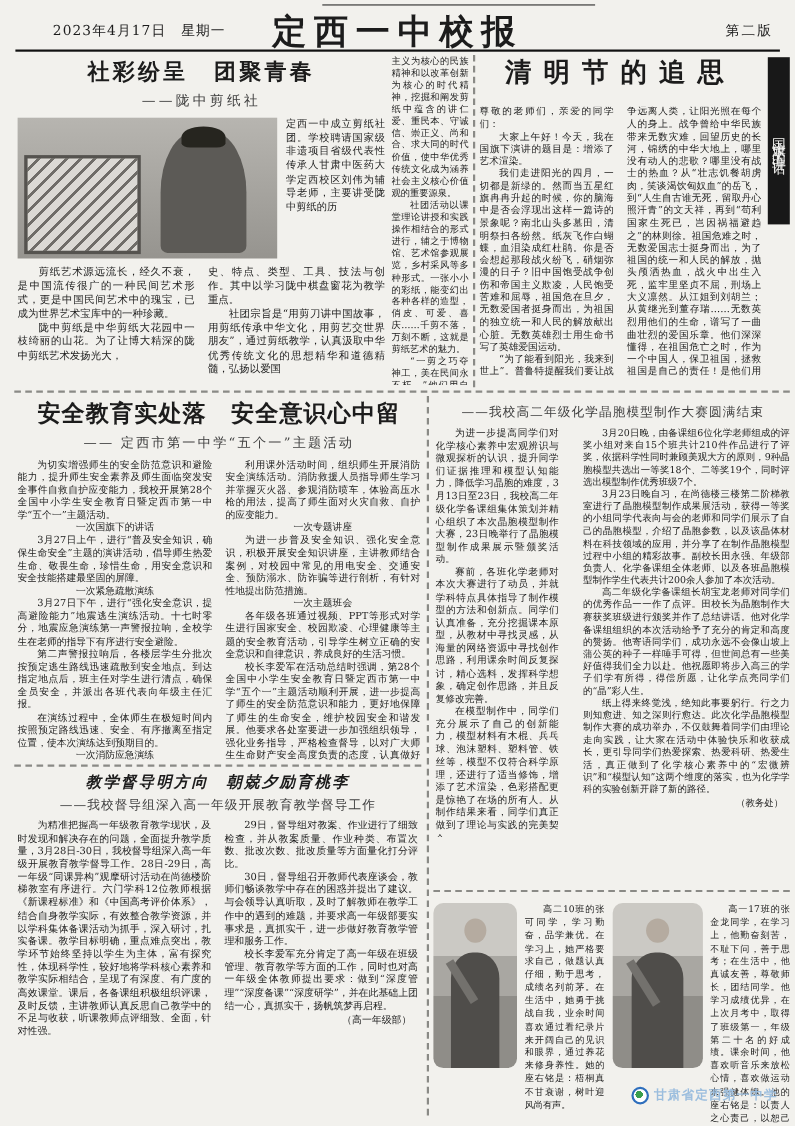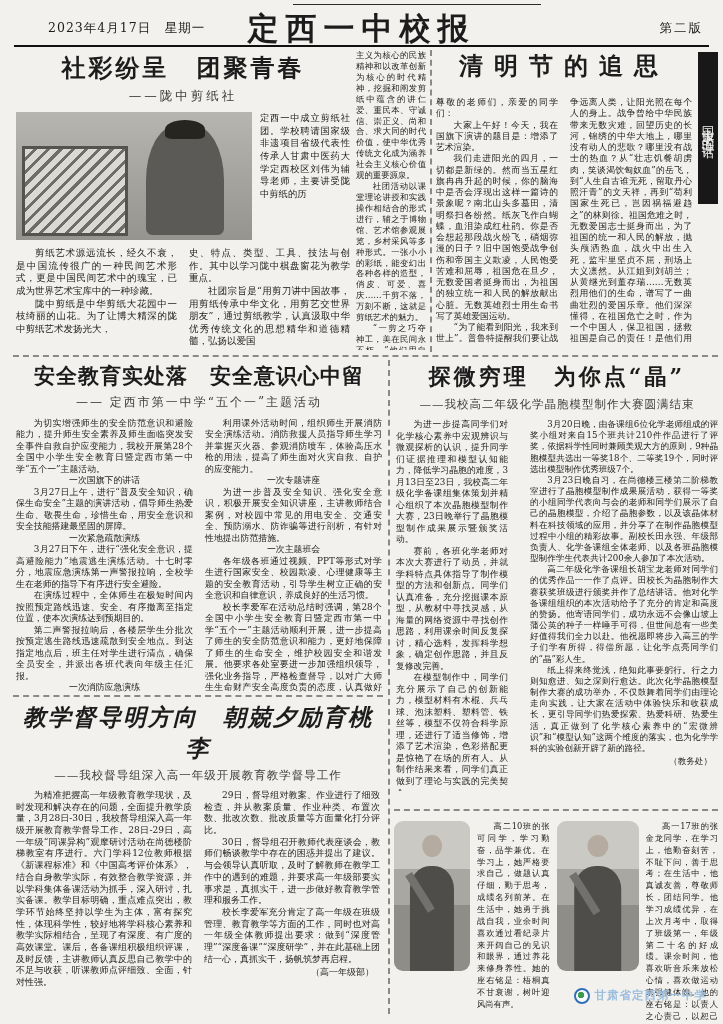--- a/index.html
+++ b/index.html
@@ -18,21 +18,21 @@
   
   .title{font-weight:bold;text-align:center}
   .sub{text-align:center;color:#404040}
   .cols2{column-count:2;column-gap:12px;text-align:justify;overflow:hidden}
   p.para{text-indent:2em;text-align:justify}
   p.noind{text-align:justify}
   p.subhead{font-weight:normal;text-align:center;text-indent:0}
   p.sign{text-align:right;padding-right:6px;text-indent:0;margin-top:2px}
   
   .art1{position:absolute;left:16px;top:52px;width:334px;height:298px}
-  .art1 .title{font-size:24px;letter-spacing:3px}
+  .art1 .title{font-size:20px;letter-spacing:3px}
   .art1 .sub{font-size:12.5px;margin-top:4px;letter-spacing:3px}
   .art1-row{display:flex;gap:8px;margin-top:7px}
   .photo1{position:relative;width:236px;height:128px;background:linear-gradient(#b7b5b0,#96948f);overflow:hidden;flex:none}
   .pc-frame{position:absolute;left:6px;bottom:4px;width:45%;height:70%;background:repeating-linear-gradient(135deg,#dbd9d4 0 6px,#6f6d68 6px 9px);border:3px solid #55534f}
   .pc-person{position:absolute;right:12%;top:10%;width:33%;height:86%;background:#5c5a56;border-radius:40% 40% 8% 8%/50% 50% 6% 6%}
   .pc-cap{position:absolute;right:20%;top:6%;width:17%;height:15%;background:#26251f;border-radius:50% 50% 20% 20%}
   .art1-side{flex:1;font-size:9.3px;line-height:1.36;overflow:hidden}
   .art1-below{margin-top:7px;font-size:9.5px;line-height:1.33;height:118px}
   .art1-strip{position:absolute;left:356px;top:50px;width:70px;height:300px;font-size:8.4px;line-height:1.3;text-align:justify;overflow:hidden}
   
@@ -47,21 +47,21 @@
   .art3-body{margin-top:7px;font-size:8.9px;line-height:1.29;height:276px}
   
   .art4{position:absolute;left:396px;top:362px;width:322px;height:440px}
   .art4 .title{font-size:22px;letter-spacing:3px}
   .art4 .sub{font-size:11.5px;margin-top:5px;letter-spacing:1px}
   .art4-row{display:flex;gap:22px;margin-top:7px}
   .art4-left{width:112px;flex:none;font-size:8.8px;line-height:1.31;text-align:justify;overflow:hidden;height:372px}
   .art4-right{flex:1;font-size:8.6px;line-height:1.3;text-align:justify;overflow:hidden;height:372px}
   
   .art5{position:absolute;left:16px;top:702px;width:364px;height:314px}
-  .art5 .title{font-size:23px;letter-spacing:2px;font-style:italic}
+  .art5 .title{font-size:14px;letter-spacing:2px;font-style:italic}
   .art5 .sub{font-size:11.5px;margin-top:4px;letter-spacing:1px}
   .art5-body{margin-top:7px;font-size:9px;line-height:1.3;height:258px}
   
   .art6{position:absolute;left:394px;top:814px;width:324px;height:198px}
   .art6 .title{font-size:25px;letter-spacing:10px}
   .art6-row{display:flex;gap:7px;margin-top:7px}
   .portrait{position:relative;border-radius:9px;overflow:hidden;flex:none;height:150px;background:linear-gradient(#cbc9c4 0 32%,#a9a7a2 32% 56%,#8f8d88 56% 100%)}
   .p1{width:76px}
   .p2{width:82px}
   .fig{position:absolute;left:50%;bottom:0;transform:translateX(-50%);width:58%;height:70%;background:#4f4d4a;border-radius:45% 45% 0 0/22% 22% 0 0}
@@ -127,36 +127,35 @@
 
   <div class="art3">
     <div class="title">安全教育实处落　安全意识心中留</div>
     <div class="sub">—— 定西市第一中学“五个一”主题活动</div>
     <div class="art3-body cols2">
         <p class="para">为切实增强师生的安全防范意识和避险能力，提升师生安全素养及师生面临突发安全事件自救自护应变能力，我校开展第28个全国中小学生安全教育日暨定西市第一中学“五个一”主题活动。</p>
         <p class="subhead">一次国旗下的讲话</p>
         <p class="para">3月27日上午，进行“普及安全知识，确保生命安全”主题的演讲活动，倡导师生热爱生命、敬畏生命，珍惜生命，用安全意识和安全技能搭建最坚固的屏障。</p>
         <p class="subhead">一次紧急疏散演练</p>
         <p class="para">3月27日下午，进行“强化安全意识，提高避险能力”地震逃生演练活动。十七时零分，地震应急演练第一声警报拉响，全校学生在老师的指导下有序进行安全避险。</p>
+        <p class="para">第二声警报拉响后，各楼层学生分批次按预定逃生路线迅速疏散到安全地点。到达指定地点后，班主任对学生进行清点，确保全员安全，并派出各班代表向年级主任汇报。</p>
         <p class="para">在演练过程中，全体师生在极短时间内按照预定路线迅速、安全、有序撤离至指定位置，使本次演练达到预期目的。</p>
-        <p class="para">第二声警报拉响后，各楼层学生分批次按预定逃生路线迅速疏散到安全地点。到达指定地点后，班主任对学生进行清点，确保全员安全，并派出各班代表向年级主任汇报。</p>
         <p class="subhead">一次消防应急演练</p>
         <p class="para">利用课外活动时间，组织师生开展消防安全演练活动。消防救援人员指导师生学习并掌握灭火器、参观消防喷车，体验高压水枪的用法，提高了师生面对火灾自救、自护的应变能力。</p>
         <p class="subhead">一次专题讲座</p>
         <p class="para">为进一步普及安全知识、强化安全意识，积极开展安全知识讲座，主讲教师结合案例，对校园中常见的用电安全、交通安全、预防溺水、防诈骗等进行剖析，有针对性地提出防范措施。</p>
         <p class="subhead">一次主题班会</p>
         <p class="para">各年级各班通过视频、PPT等形式对学生进行国家安全、校园欺凌、心理健康等主题的安全教育活动，引导学生树立正确的安全意识和自律意识，养成良好的生活习惯。</p>
         <p class="para">校长李爱军在活动总结时强调，第28个全国中小学生安全教育日暨定西市第一中学“五个一”主题活动顺利开展，进一步提高了师生的安全防范意识和能力，更好地保障了师生的生命安全，维护校园安全和谐发展。他要求各处室要进一步加强组织领导，强化业务指导，严格检查督导，以对广大师生生命财产安全高度负责的态度，认真做好校园安全各项工作，努力提升校园安全保障水平。</p>
       </div>
   </div>
 
   <div class="vdash" style="left:388px;top:360px;height:654px"></div>
 
   <div class="art4">
-    <div class="title">探微穷理　为你点“晶”</div>
     <div class="sub">——我校高二年级化学晶胞模型制作大赛圆满结束</div>
     <div class="art4-row">
       <div class="art4-left">
           <p class="para">为进一步提高同学们对化学核心素养中宏观辨识与微观探析的认识，提升同学们证据推理和模型认知能力，降低学习晶胞的难度，3月13日至23日，我校高二年级化学备课组集体策划并精心组织了本次晶胞模型制作大赛，23日晚举行了晶胞模型制作成果展示暨颁奖活动。</p>
           <p class="para">赛前，各班化学老师对本次大赛进行了动员，并就学科特点具体指导了制作模型的方法和创新点。同学们认真准备，充分挖掘课本原型，从教材中寻找灵感，从海量的网络资源中寻找创作思路，利用课余时间反复探讨，精心选料，发挥科学想象，确定创作思路，并且反复修改完善。</p>
           <p class="para">在模型制作中，同学们充分展示了自己的创新能力，模型材料有木棍、兵乓球、泡沫塑料、塑料管、铁丝等，模型不仅符合科学原理，还进行了适当修饰，增添了艺术渲染，色彩搭配更是惊艳了在场的所有人。从制作结果来看，同学们真正做到了理论与实践的完美契合。</p>
         </div>
       <div class="art4-right">
           <p class="para">3月20日晚，由备课组6位化学老师组成的评奖小组对来自15个班共计210件作品进行了评奖，依据科学性同时兼顾美观大方的原则，9种晶胞模型共选出一等奖18个、二等奖19个，同时评选出模型制作优秀班级7个。</p>
           <p class="para">3月23日晚自习，在尚德楼三楼第二阶梯教室进行了晶胞模型制作成果展活动，获得一等奖的小组同学代表向与会的老师和同学们展示了自己的晶胞模型，介绍了晶胞参数，以及该晶体材料在科技领域的应用，并分享了在制作晶胞模型过程中小组的精彩故事。副校长田永强、年级部负责人、化学备课组全体老师、以及各班晶胞模型制作学生代表共计200余人参加了本次活动。</p>

